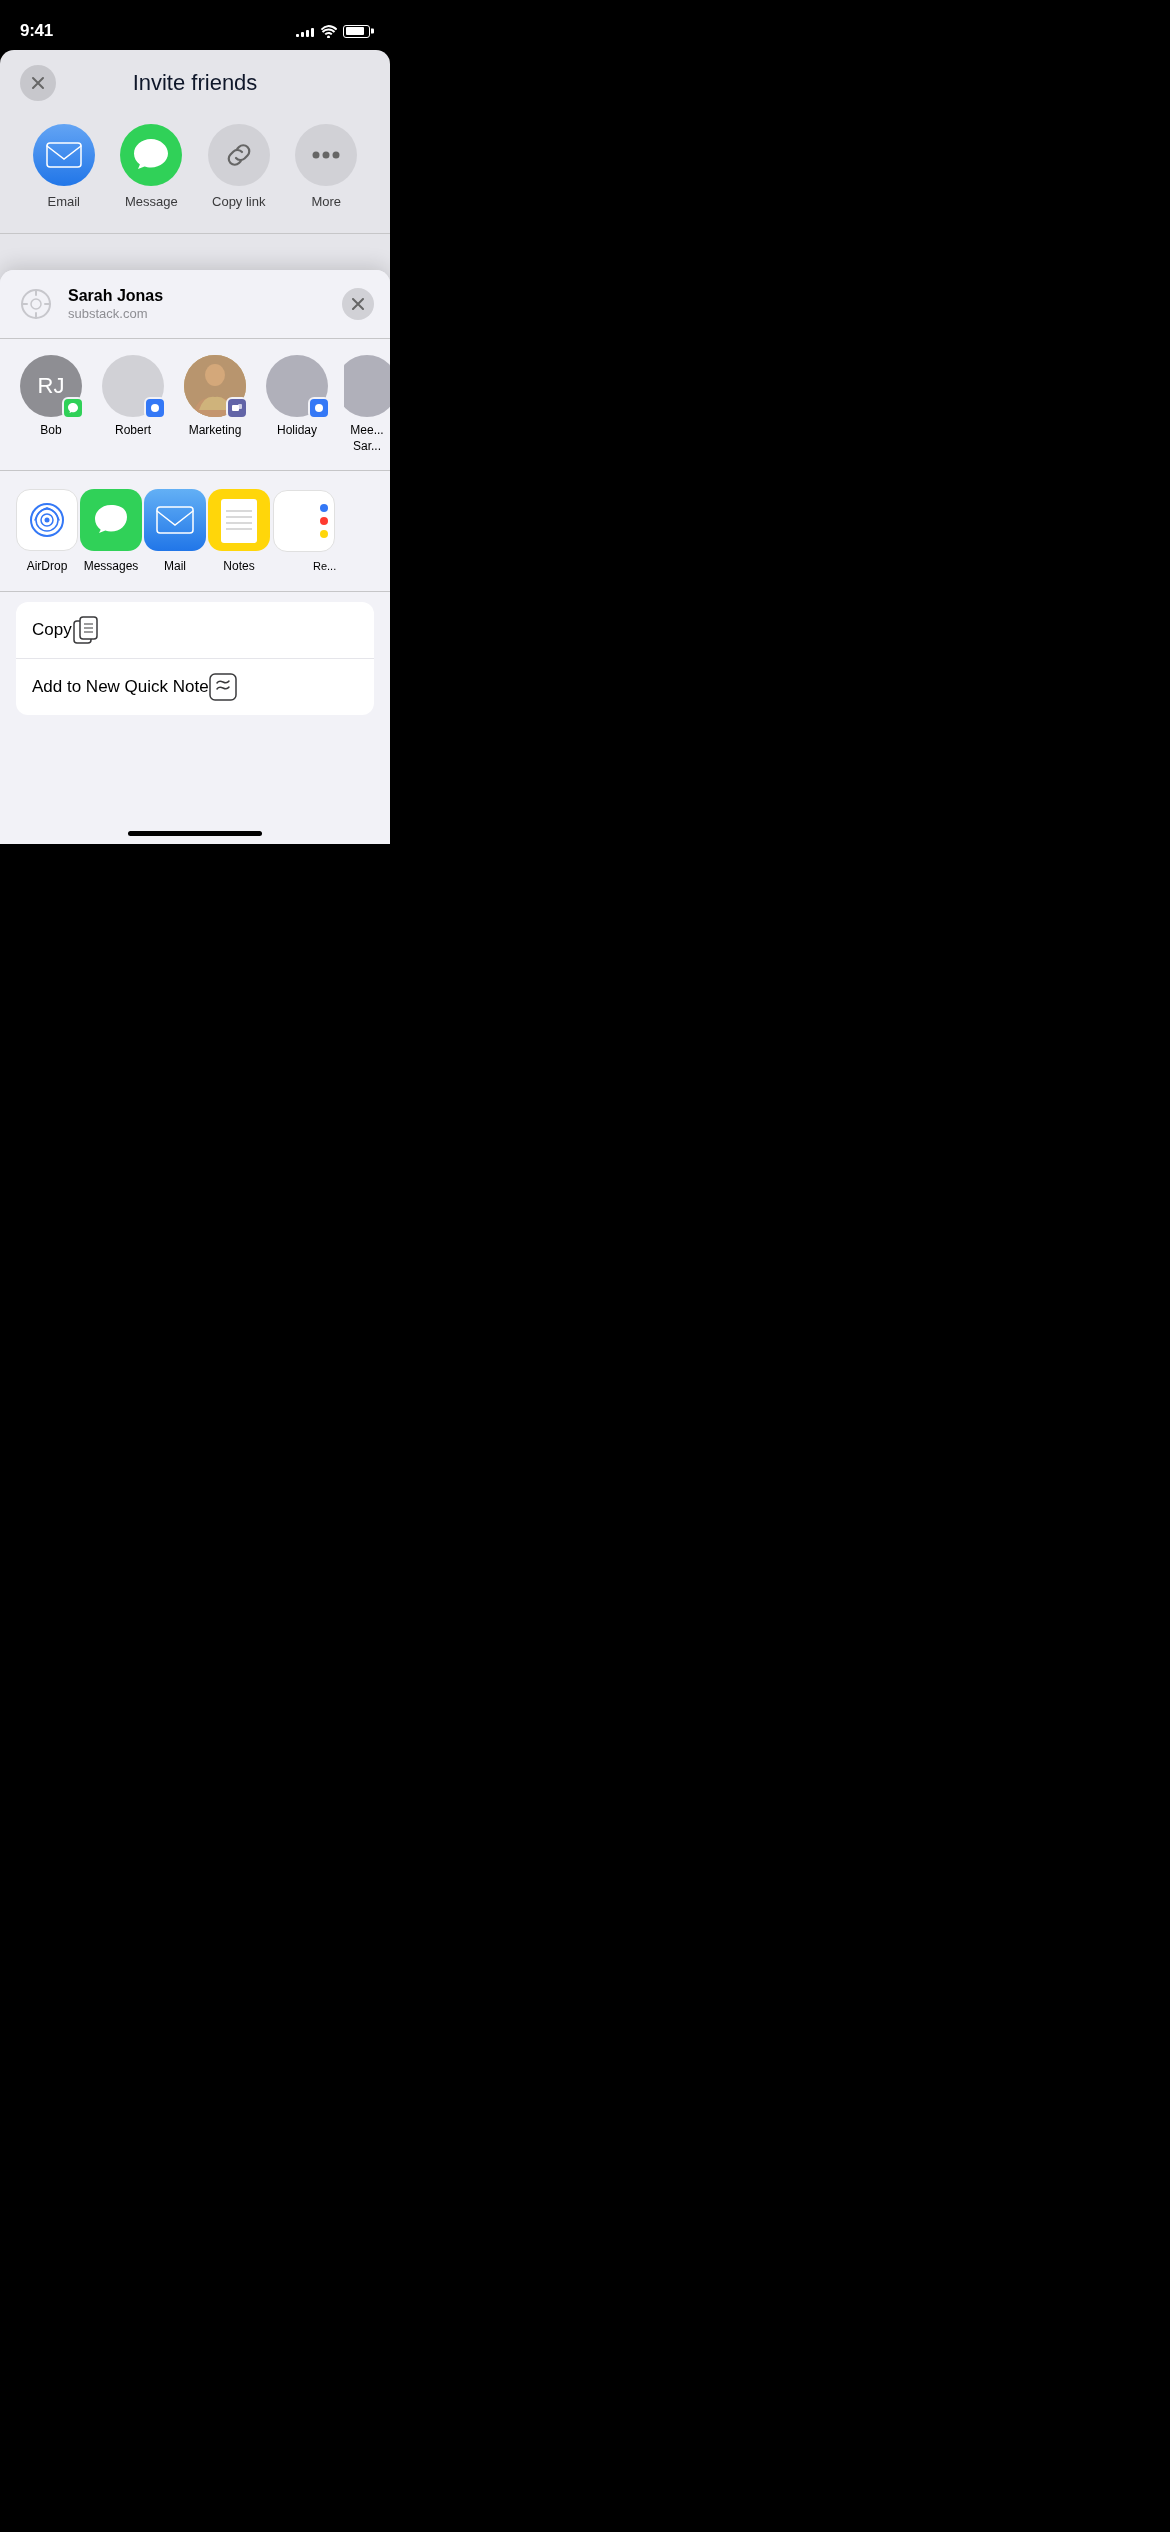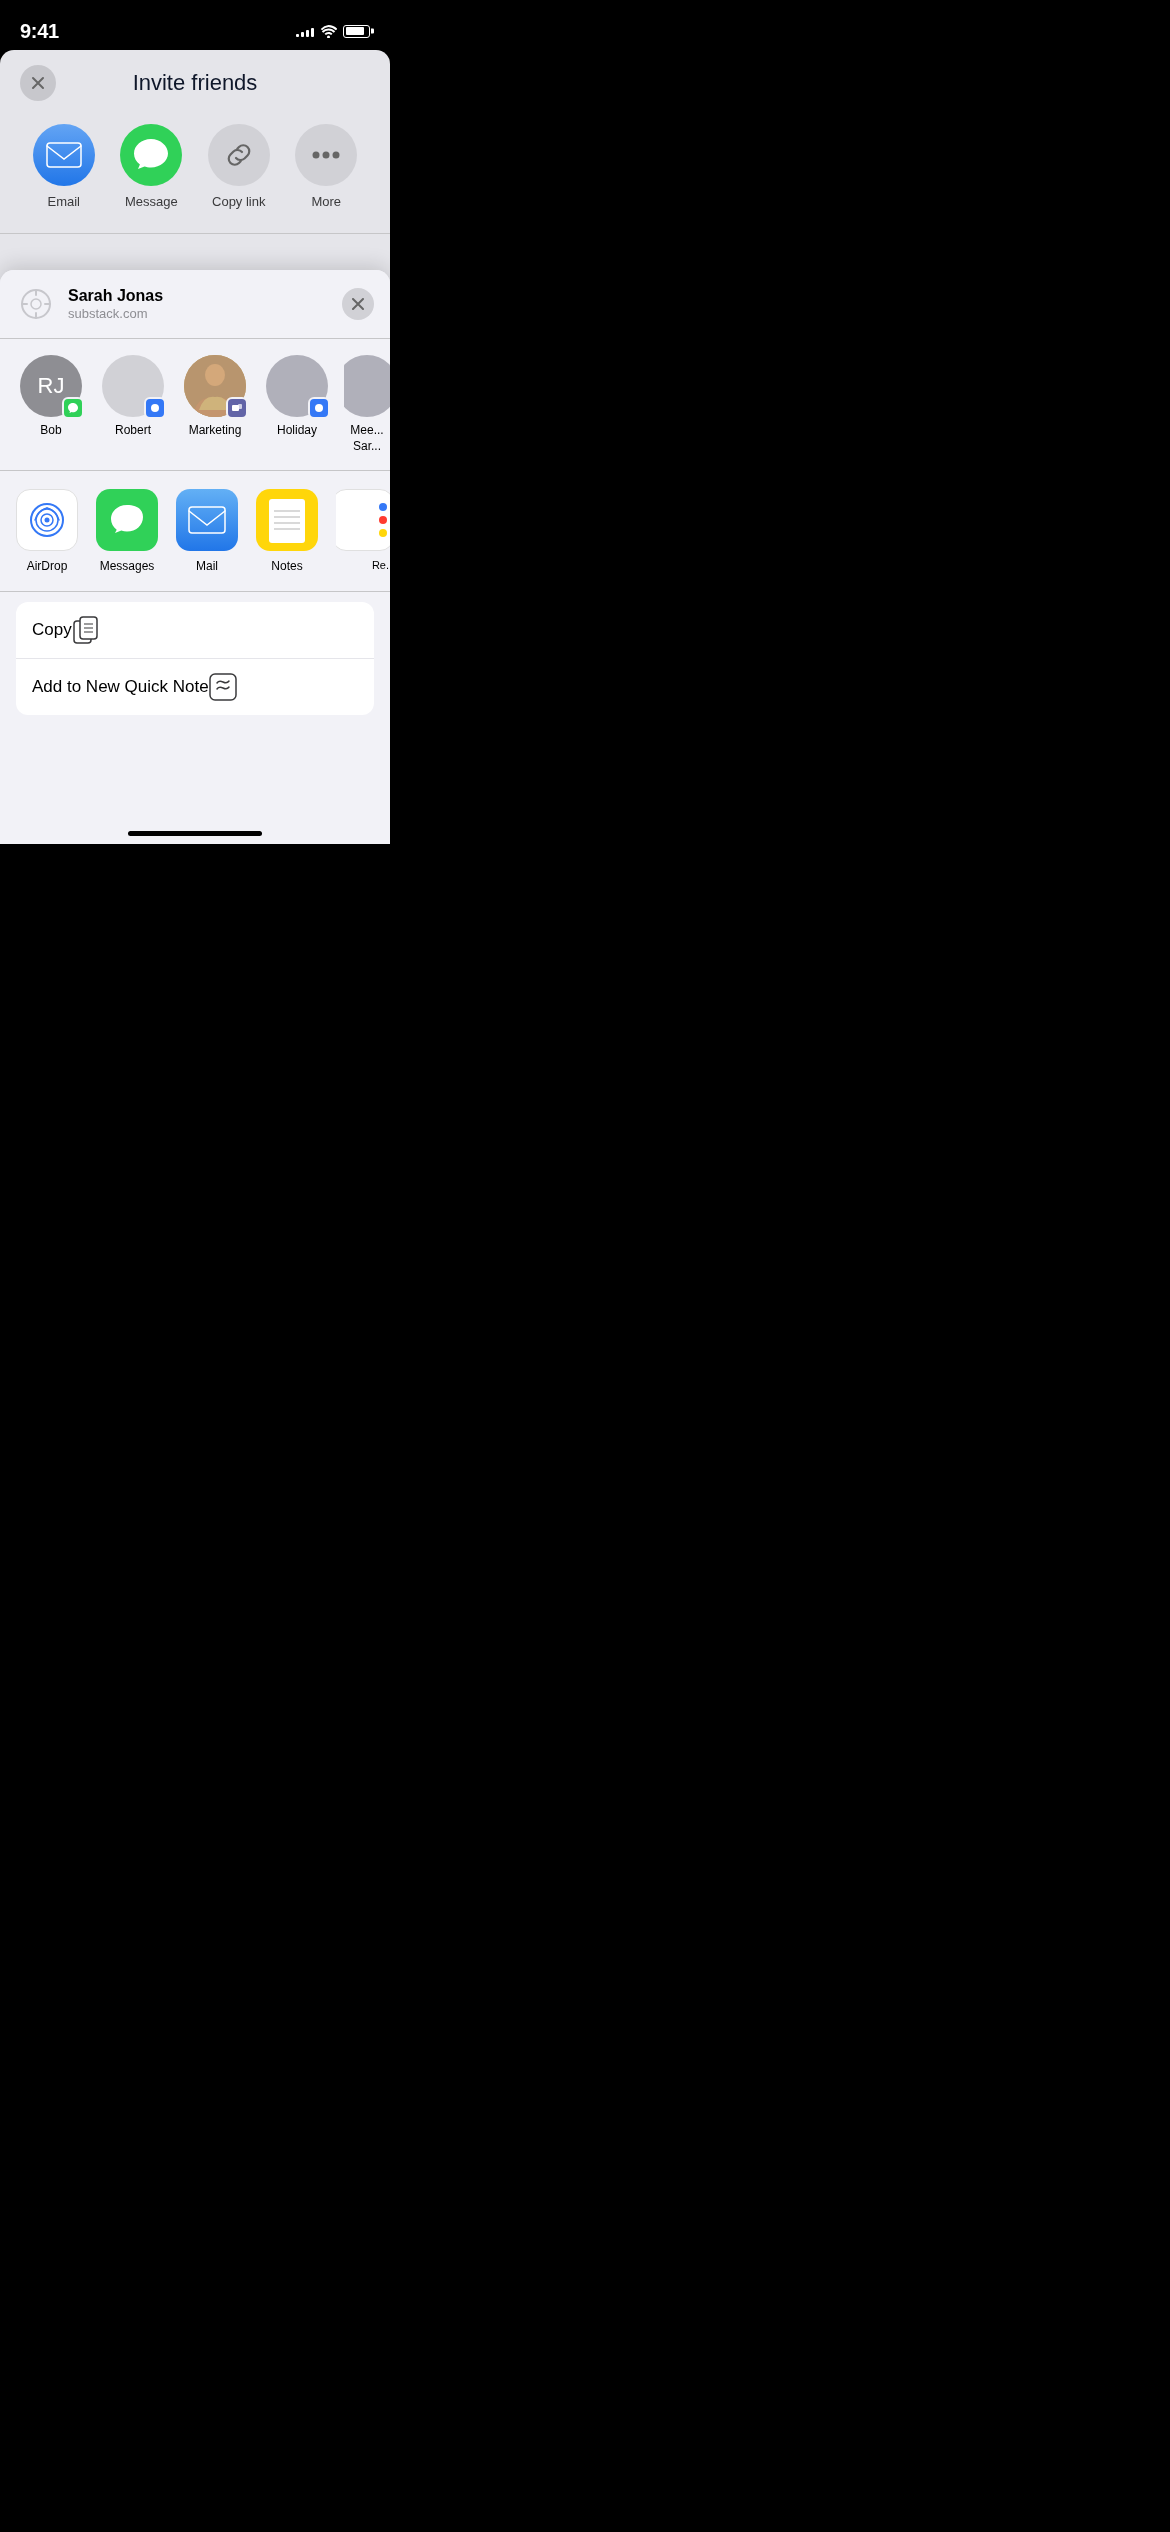--- a/index.html
+++ b/index.html
@@ -20,21 +20,21 @@
       height: 50px;
       background: #000;
       display: flex;
       align-items: center;
       justify-content: space-between;
       padding: 12px 20px 0 20px;
       position: relative;
       z-index: 100;
     }
     .status-time {
-      font-size: 20px;
+      font-size: 17px;
       font-weight: 600;
       color: #fff;
       letter-spacing: -0.3px;
     }
     .status-icons {
       display: flex;
       align-items: center;
       gap: 6px;
     }
     .signal-bars {
@@ -297,24 +297,25 @@
       color: #000;
       text-align: center;
       max-width: 70px;
       line-height: 1.3;
     }
 
     
     .apps-row {
       display: flex;
       padding: 18px 0 18px 16px;
-      gap: 18px;
+      gap: 2px;
       overflow-x: auto;
       border-bottom: 0.5px solid #c6c6c8;
       scrollbar-width: none;
+      align-items: center;
     }
     .apps-row::-webkit-scrollbar { display: none; }
 
     .app-item {
       display: flex;
       flex-direction: column;
       align-items: center;
       gap: 8px;
       cursor: pointer;
       min-width: 62px;

